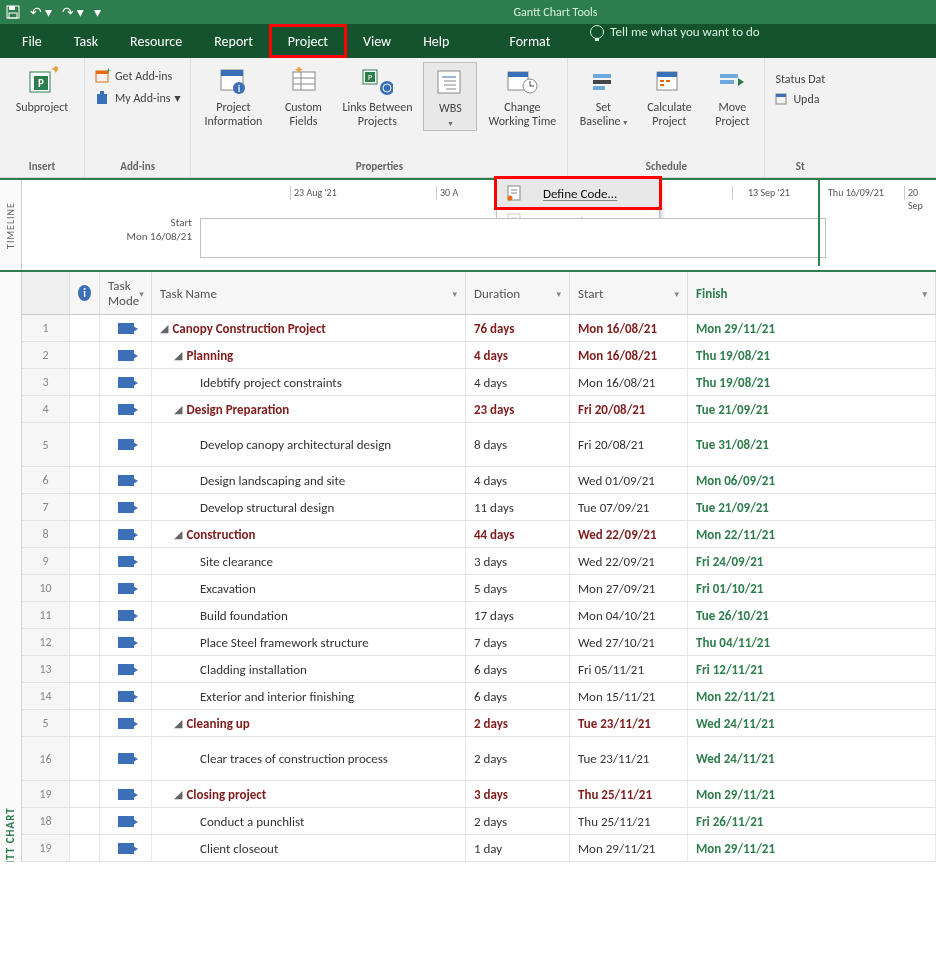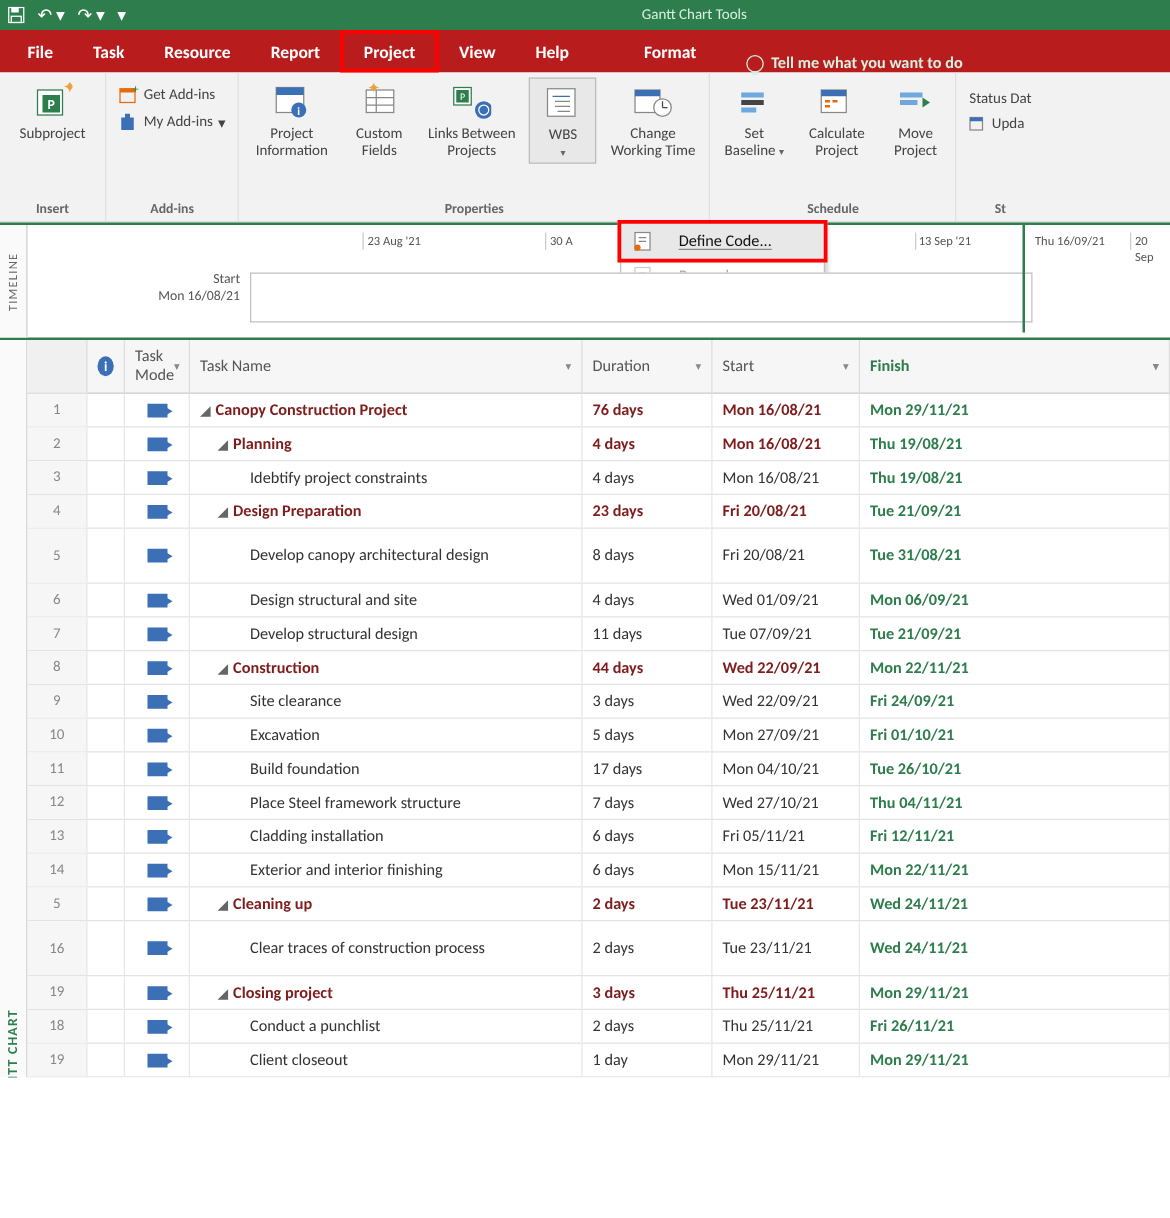--- a/index.html
+++ b/index.html
@@ -3,21 +3,21 @@
 <meta charset="utf-8">
 <style>
 * { box-sizing: border-box; margin: 0; padding: 0; }
 body { font-family: "Segoe UI", Calibri, sans-serif; font-size: 13px; color: #333; background: #fff; width: 936px; overflow: hidden; }
 
 .titlebar { background: #2e7d4c; height: 24px; display: flex; align-items: center; padding: 0 6px; color: #fff; }
 .titlebar .qat { display: flex; gap: 10px; align-items: center; }
 .titlebar .qat span { font-size: 14px; cursor: pointer; }
 .titlebar .tool-tab { margin: 0 auto; font-size: 12px; color: #d6f0e0; padding: 0 8px; transform: translateX(40px); }
 
-.menubar { background: #b91c1c; height: 34px; display: flex; align-items: flex-end; padding: 0 6px; font-weight: bold; }
+.menubar { background: #14532d; height: 34px; display: flex; align-items: flex-start; padding: 0 6px; }
 .menubar .tab { color: #fff; padding: 0 16px; height: 34px; display: flex; align-items: center; font-size: 14px; cursor: pointer; }
 .menubar .tab.hl { border: 3px solid #ff0000; }
 .menubar .format { margin-left: 28px; }
 .menubar .tell { display: flex; align-items: center; gap: 6px; margin-left: 24px; color: #d6f0e0; font-size: 13px; }
 .bulb { width: 14px; height: 14px; border-radius: 50%; border: 1.5px solid #d6f0e0; position: relative; }
 .bulb::after { content:''; position:absolute; left:4px; top:12px; width:4px; height:3px; background:#d6f0e0; }
 
 .ribbon { background: #f3f2f2; border-bottom: 1px solid #d4d4d4; display: flex; height: 120px; }
 .rgroup { border-right: 1px solid #e0e0e0; padding: 4px 6px 2px; display: flex; flex-direction: column; }
 .rgroup .items { flex: 1; display: flex; align-items: flex-start; gap: 6px; }
@@ -293,21 +293,21 @@
 </div>
 
 <div class="timeline-wrap">
   <div class="side-label">
       <span>TIMELINE</span>
     </div>
   <div class="timeline">
     <div class="tlabels">
       <span style="left:258px; border-left:1px solid #ccc; padding-left:3px; height:14px">23 Aug '21</span>
       <span style="left:404px; border-left:1px solid #ccc; padding-left:3px; height:14px">30 A</span>
-      <span style="left:700px; border-left:1px solid #ccc; padding-left:2px; height:14px">13 Sep '21</span>
+      <span style="left:700px; border-left:1px solid #ccc; padding-left:15px; height:14px">13 Sep '21</span>
       <span style="left:796px">Thu 16/09/21</span>
       <span style="left:872px; border-left:1px solid #ccc; padding-left:3px; height:14px">20 Sep</span>
     </div>
     <div class="startbox">
       <div>Start</div>
       <div>Mon 16/08/21</div>
     </div>
     <div class="tbar"></div>
     <div style="position:absolute; left:796px; top:0; bottom:4px; border-left:2px solid #2e7d4c"></div>
   </div>
@@ -413,21 +413,21 @@
           <div class="c start ">Fri 20/08/21</div>
           <div class="c finish ">Tue 31/08/21</div>
         </div>
         <div class="grow">
           <div class="c rnum">6</div>
           <div class="c info"></div>
           <div class="c mode">
             <span class="task-icon"></span>
           </div>
           <div class="c name indent2">
-            <span class="">Design structural and site</span>
+            <span class="">Design landscaping and site</span>
           </div>
           <div class="c dur ">4 days</div>
           <div class="c start ">Wed 01/09/21</div>
           <div class="c finish ">Mon 06/09/21</div>
         </div>
         <div class="grow">
           <div class="c rnum">7</div>
           <div class="c info"></div>
           <div class="c mode">
             <span class="task-icon"></span>

